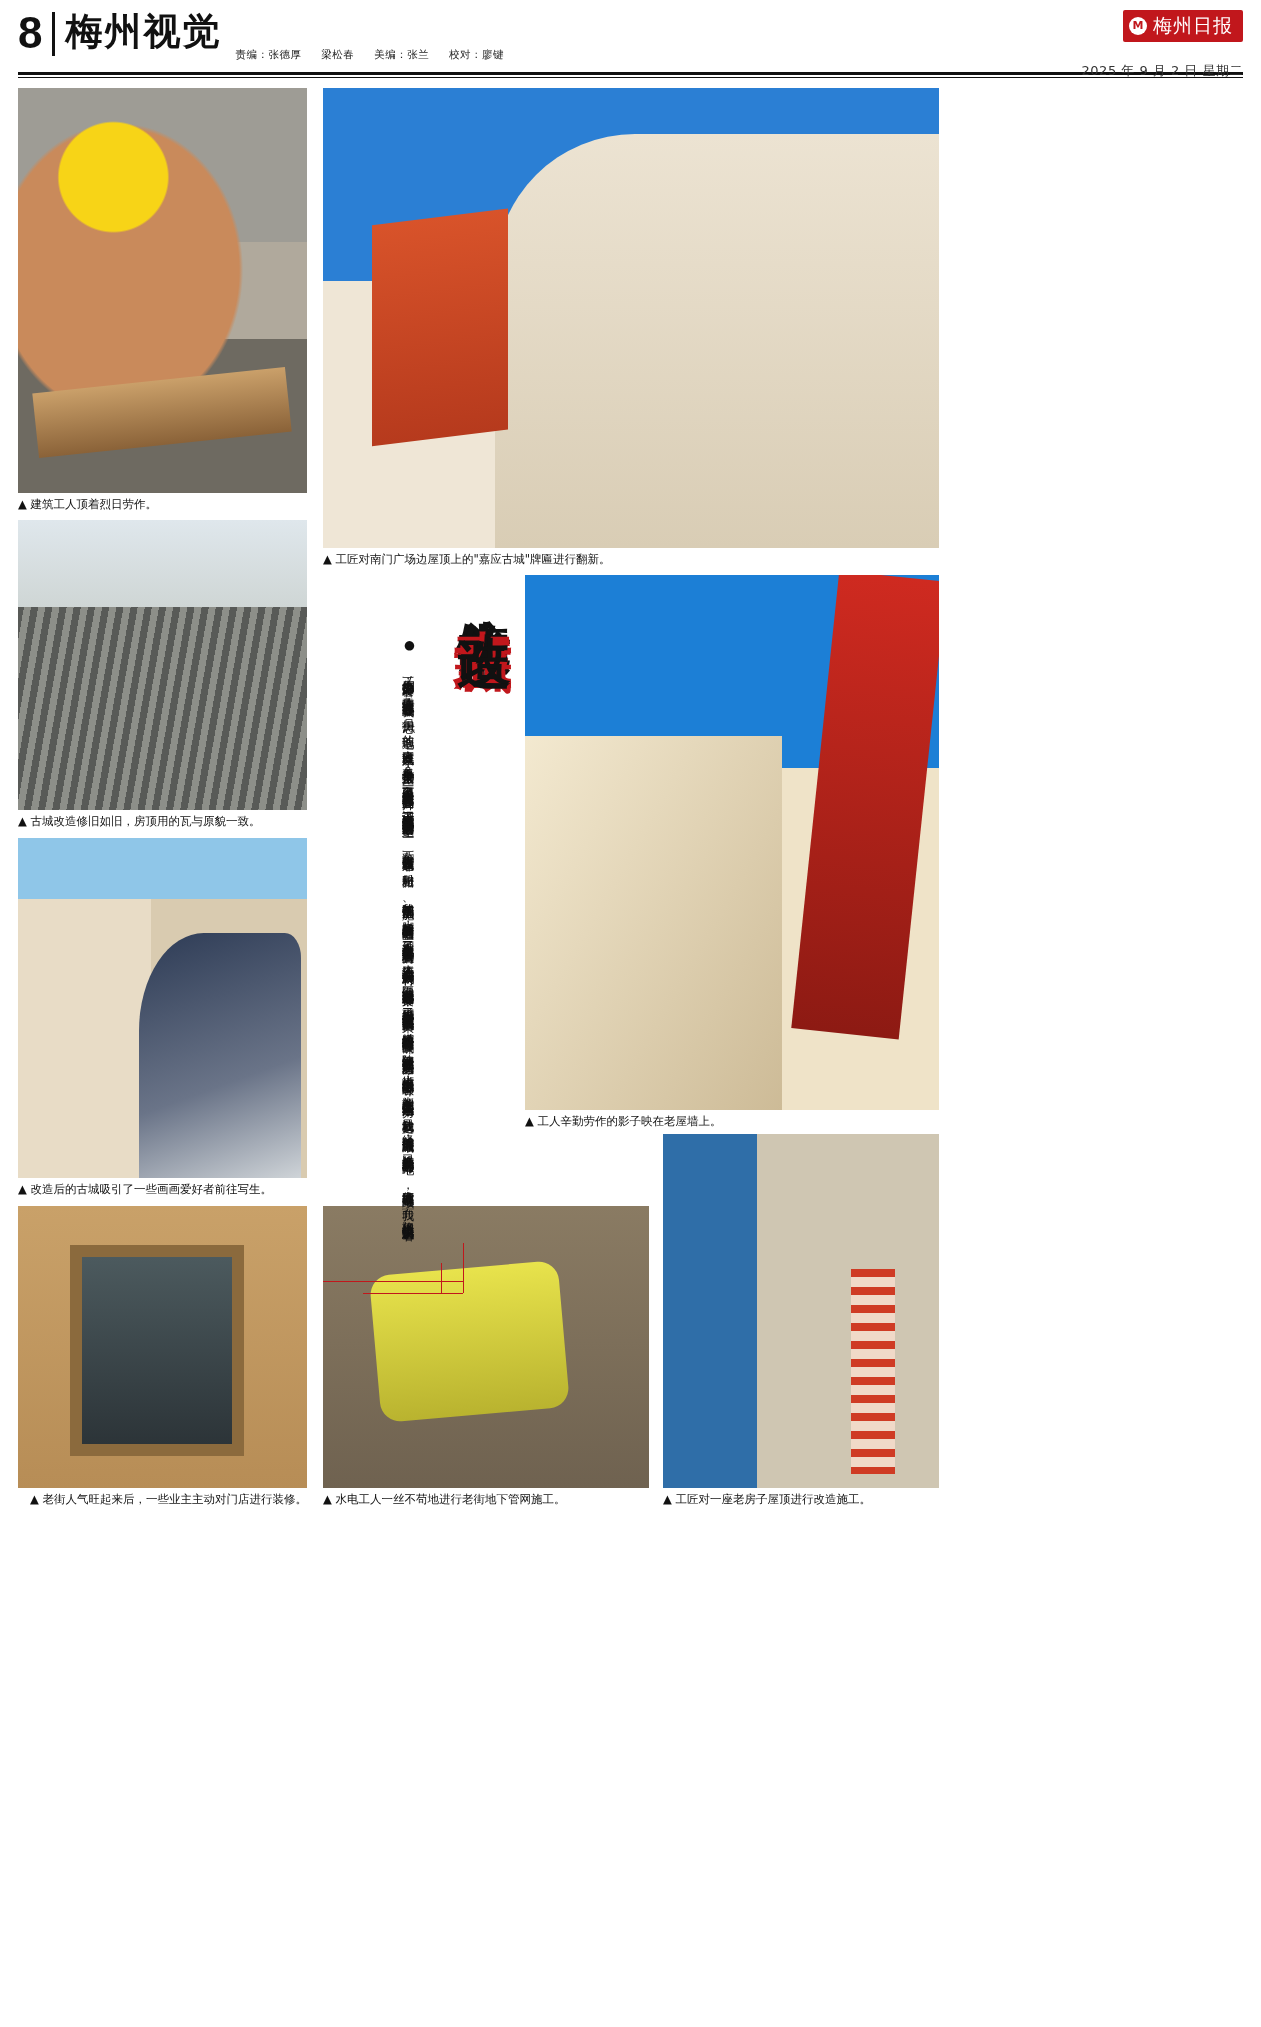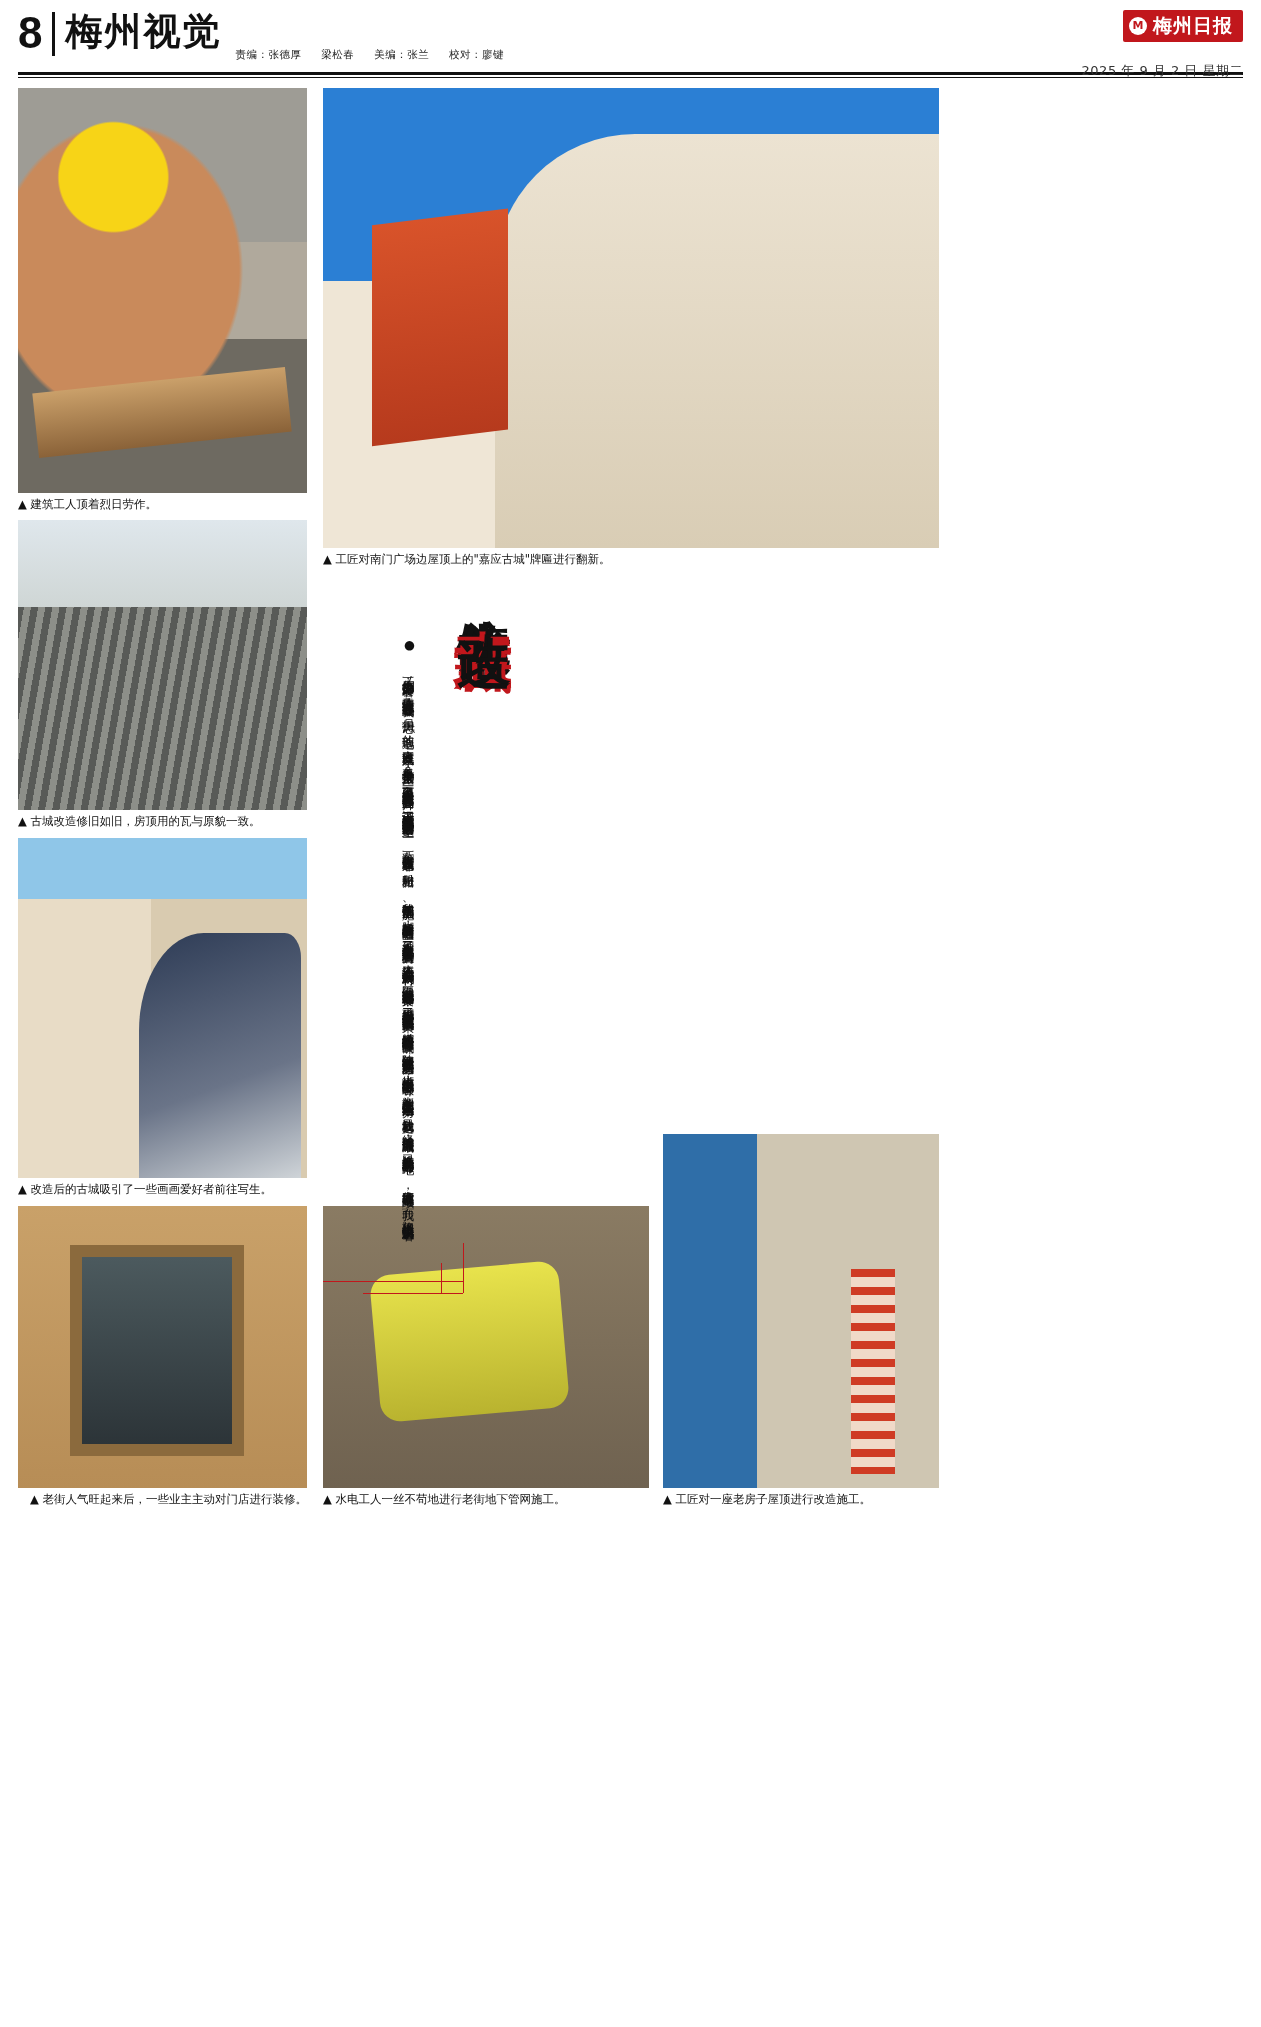--- a/index.html
+++ b/index.html
@@ -33,21 +33,21 @@
   .mast-right{margin-left:auto;text-align:right;}
   .logo-box{
     display:inline-flex;align-items:center;background:#c1171c;color:#fff;
     padding:3px 10px 3px 6px;border-radius:2px;
   }
   .logo-mark{
     width:18px;height:18px;border-radius:50%;background:#fff;color:#c1171c;
     font-size:11px;line-height:18px;text-align:center;font-weight:bold;margin-right:6px;
     font-family:"DejaVu Sans", sans-serif;
   }
-  .logo-text{font-size:19px;font-weight:bold;letter-spacing:1px;font-family:"DejaVu Sans", sans-serif;}
+  .logo-text{font-size:19px;font-weight:normal;letter-spacing:1px;font-family:"DejaVu Sans", sans-serif;}
   .issue-date{
     font-size:13px;color:#333;margin-top:20px;font-family:"DejaVu Sans", sans-serif;letter-spacing:.5px;
   }
   .rule{height:3px;background:#111;margin:4px 0 0 0;}
   .rule-thin{height:1px;background:#111;margin-top:2px;}
 
   
   .content{position:relative;margin-top:10px;height:1930px;}
 
   figure{margin:0;padding:0;position:absolute;}
@@ -247,20 +247,24 @@
     <figure id="fig-shop">
       <div class="photo art-shop"></div>
       <figcaption class="cap">▲ 老街人气旺起来后，一些业主主动对门店进行装修。</figcaption>
     </figure>
 
     <figure id="fig-plaque">
       <div class="photo art-plaque"></div>
       <figcaption class="cap">▲ 工匠对南门广场边屋顶上的"嘉应古城"牌匾进行翻新。</figcaption>
     </figure>
 
+    <figure id="fig-shadow">
+      <div class="photo art-shadow"></div>
+      <figcaption class="cap">▲ 工人辛勤劳作的影子映在老屋墙上。</figcaption>
+    </figure>
 
     <figure id="fig-ladder">
       <div class="photo art-ladder"></div>
       <figcaption class="cap">▲ 工匠对一座老房子屋顶进行改造施工。</figcaption>
     </figure>
 
     <figure id="fig-pipe">
       <div class="photo art-pipe"></div>
       <figcaption class="cap">▲ 水电工人一丝不苟地进行老街地下管网施工。</figcaption>
     </figure>

